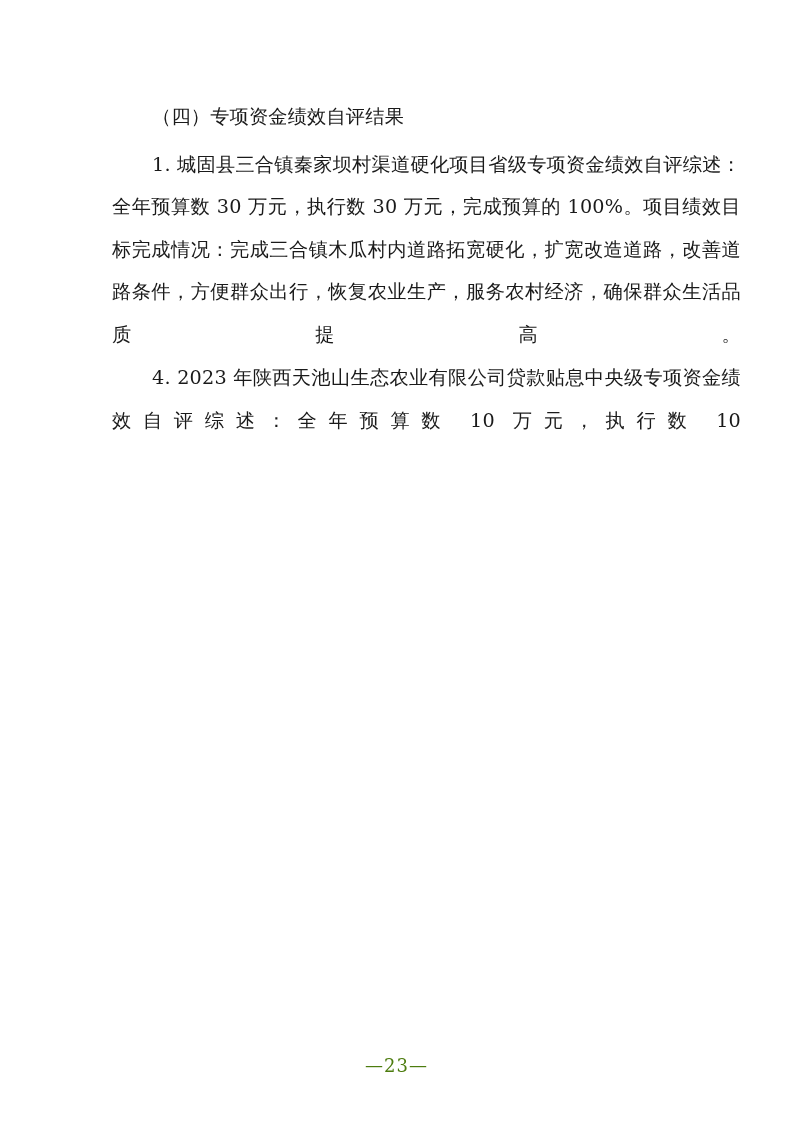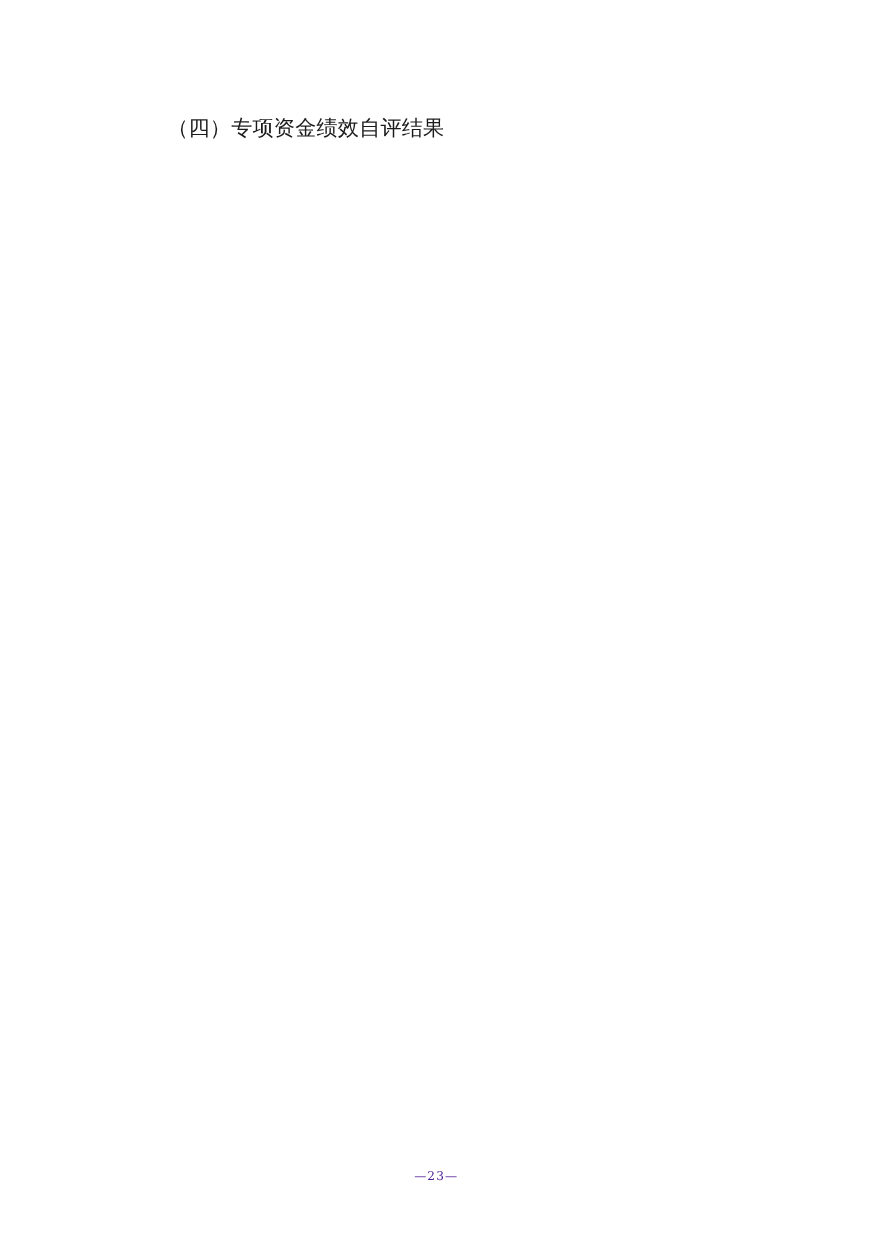--- a/index.html
+++ b/index.html
@@ -44,37 +44,43 @@
   .para .ind {
     display: inline-block;
     width: 40px;
   }
   .footer {
     position: absolute;
     left: 0;
     right: 0;
     bottom: 46px;
     text-align: center;
-    font-size: 11px;
+    font-size: 18px;
     font-family: "DejaVu Serif", "Liberation Serif", serif;
-    color: #4c1d95;
+    color: #4d7c0f;
     letter-spacing: 1px;
   }
 </style>
 </head>
 <body>
 
 <div class="page">
   <div class="doc-body">
 
     <p class="para heading">
       <span class="ind"></span><span>（四）专项资金绩效自评结果</span>
     </p>
 
 
+    <p class="para">
+      <span class="ind"></span><span>1. 城固县三合镇秦家坝村渠道硬化项目省级专项资金绩效自评综述：全年预算数 30 万元，执行数 30 万元，完成预算的 100%。项目绩效目标完成情况：完成三合镇木瓜村内道路拓宽硬化，扩宽改造道路，改善道路条件，方便群众出行，恢复农业生产，服务农村经济，确保群众生活品质提高。</span>
+    </p>
 
 
 
+    <p class="para">
+      <span class="ind"></span><span>4. 2023 年陕西天池山生态农业有限公司贷款贴息中央级专项资金绩效自评综述：全年预算数 10 万元，执行数 10</span>
+    </p>
 
   </div>
 
   <div class="footer">—23—</div>
 </div>
 
 </body></html>

